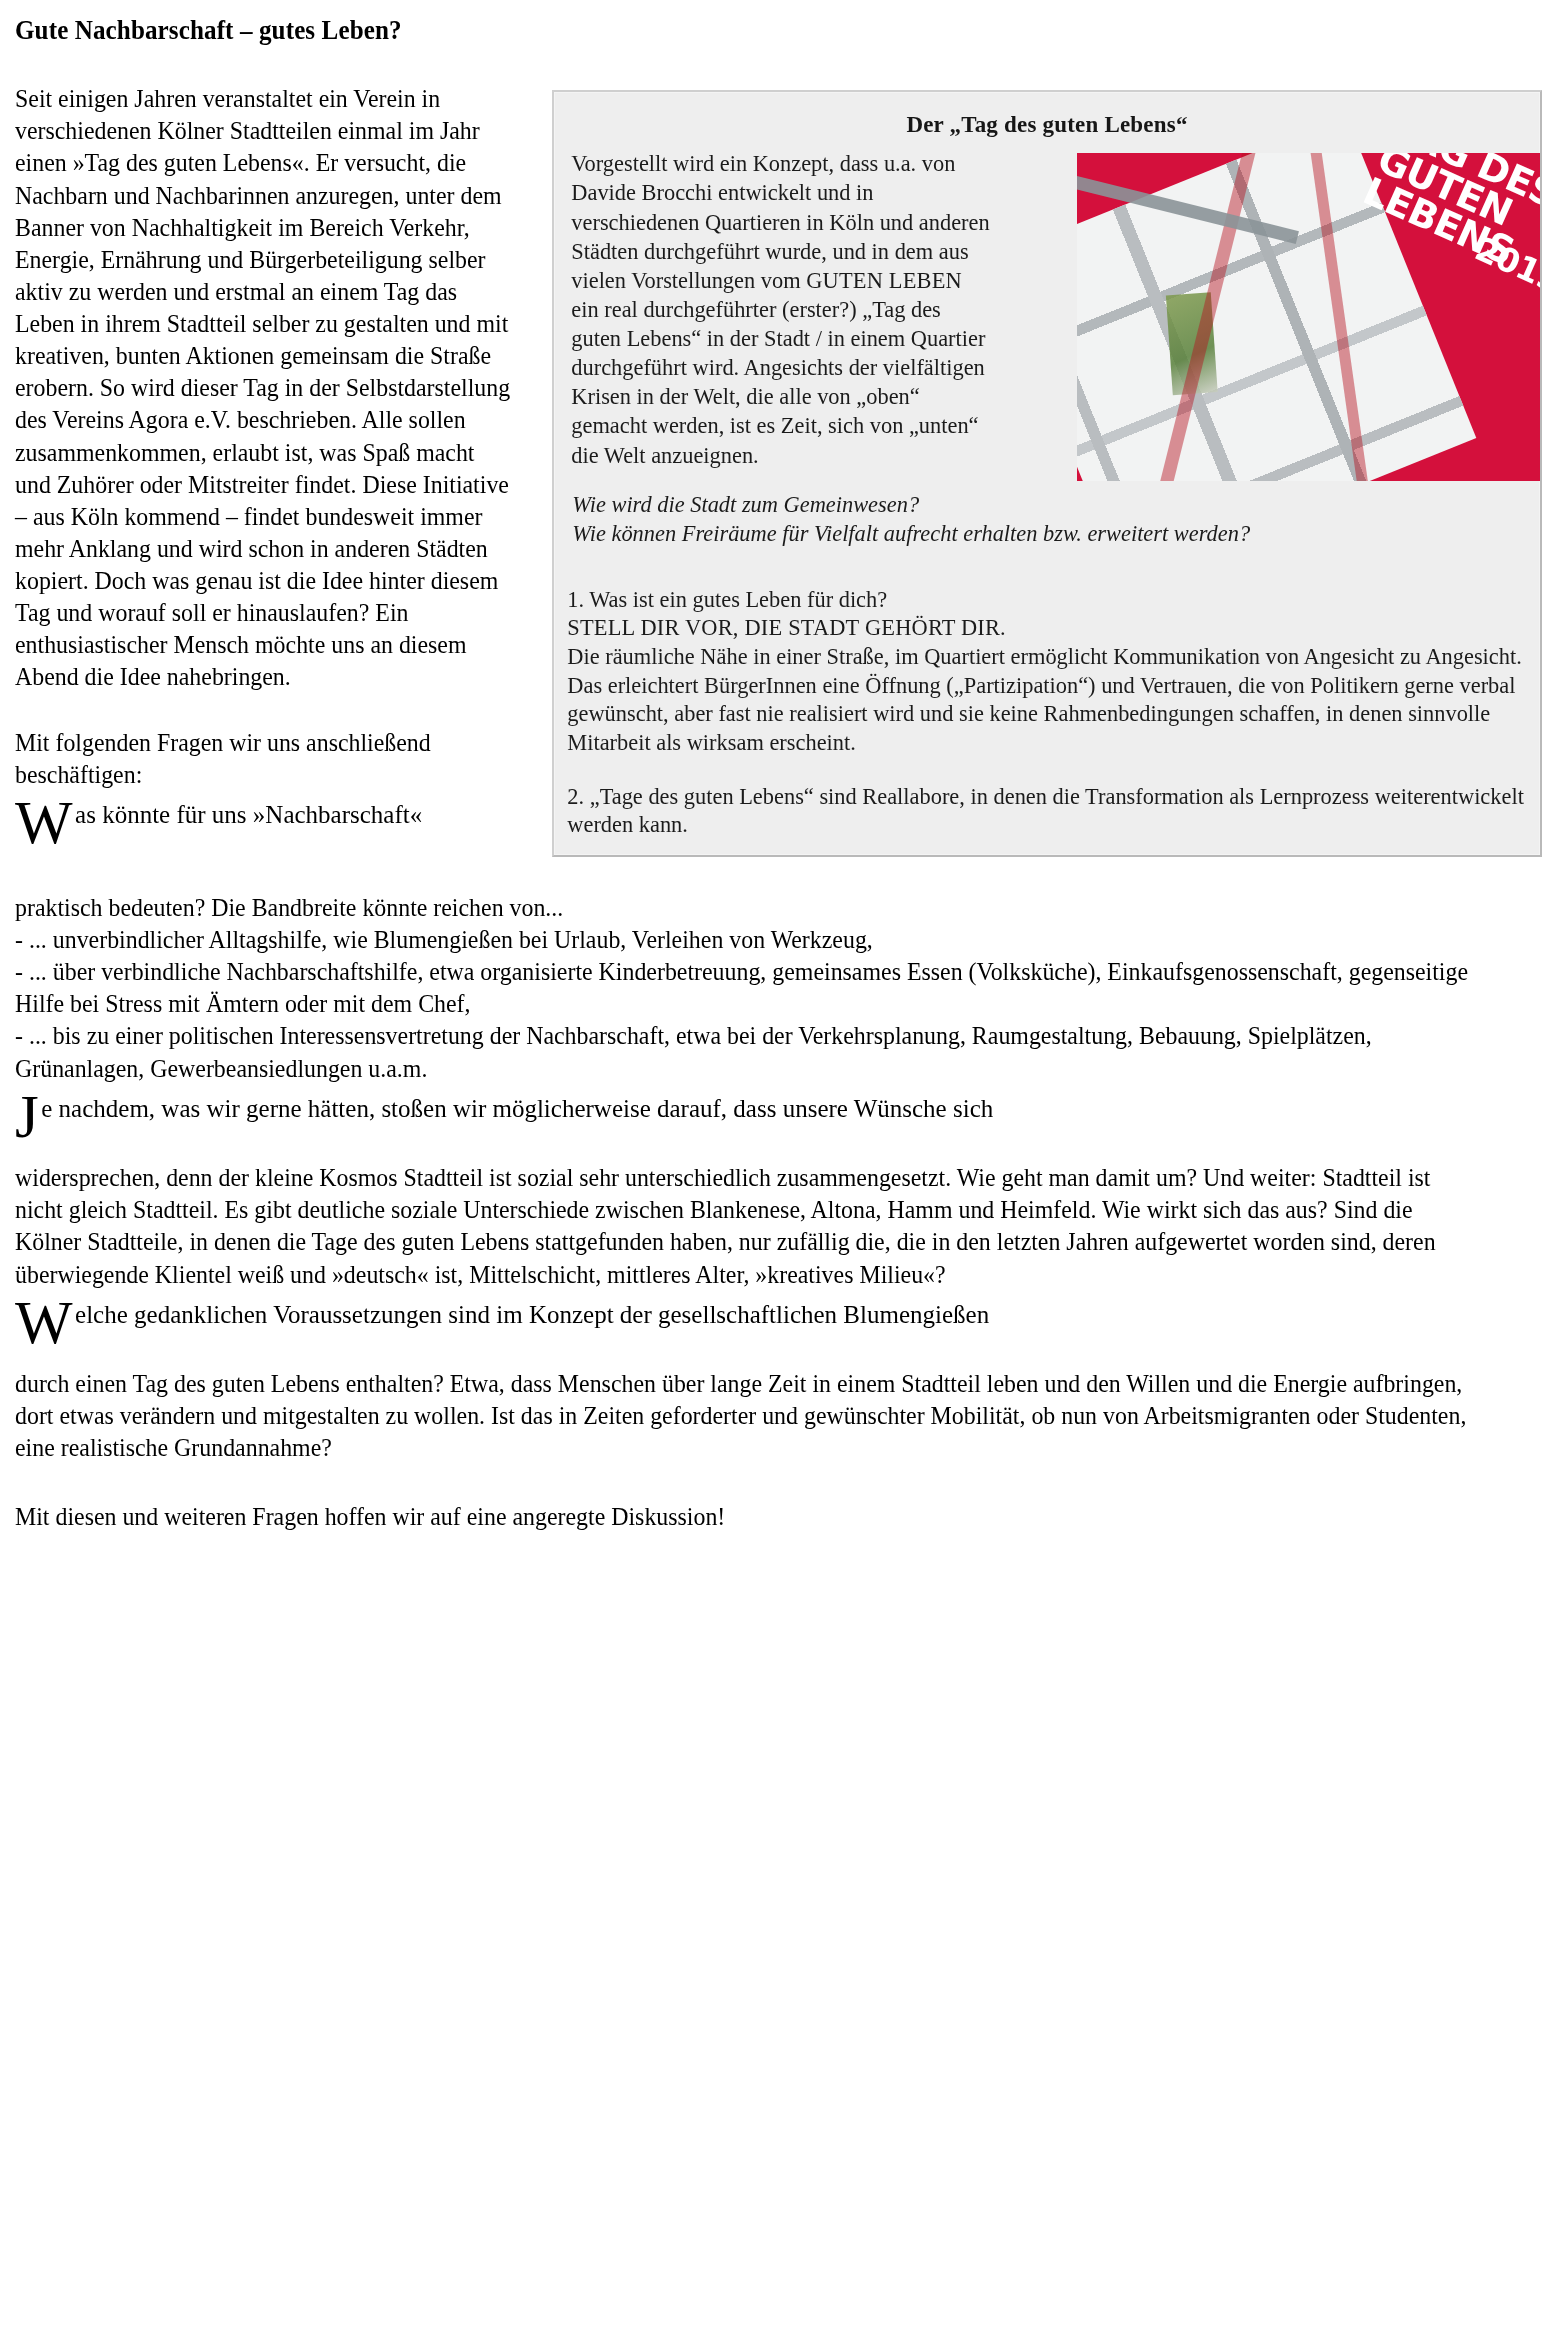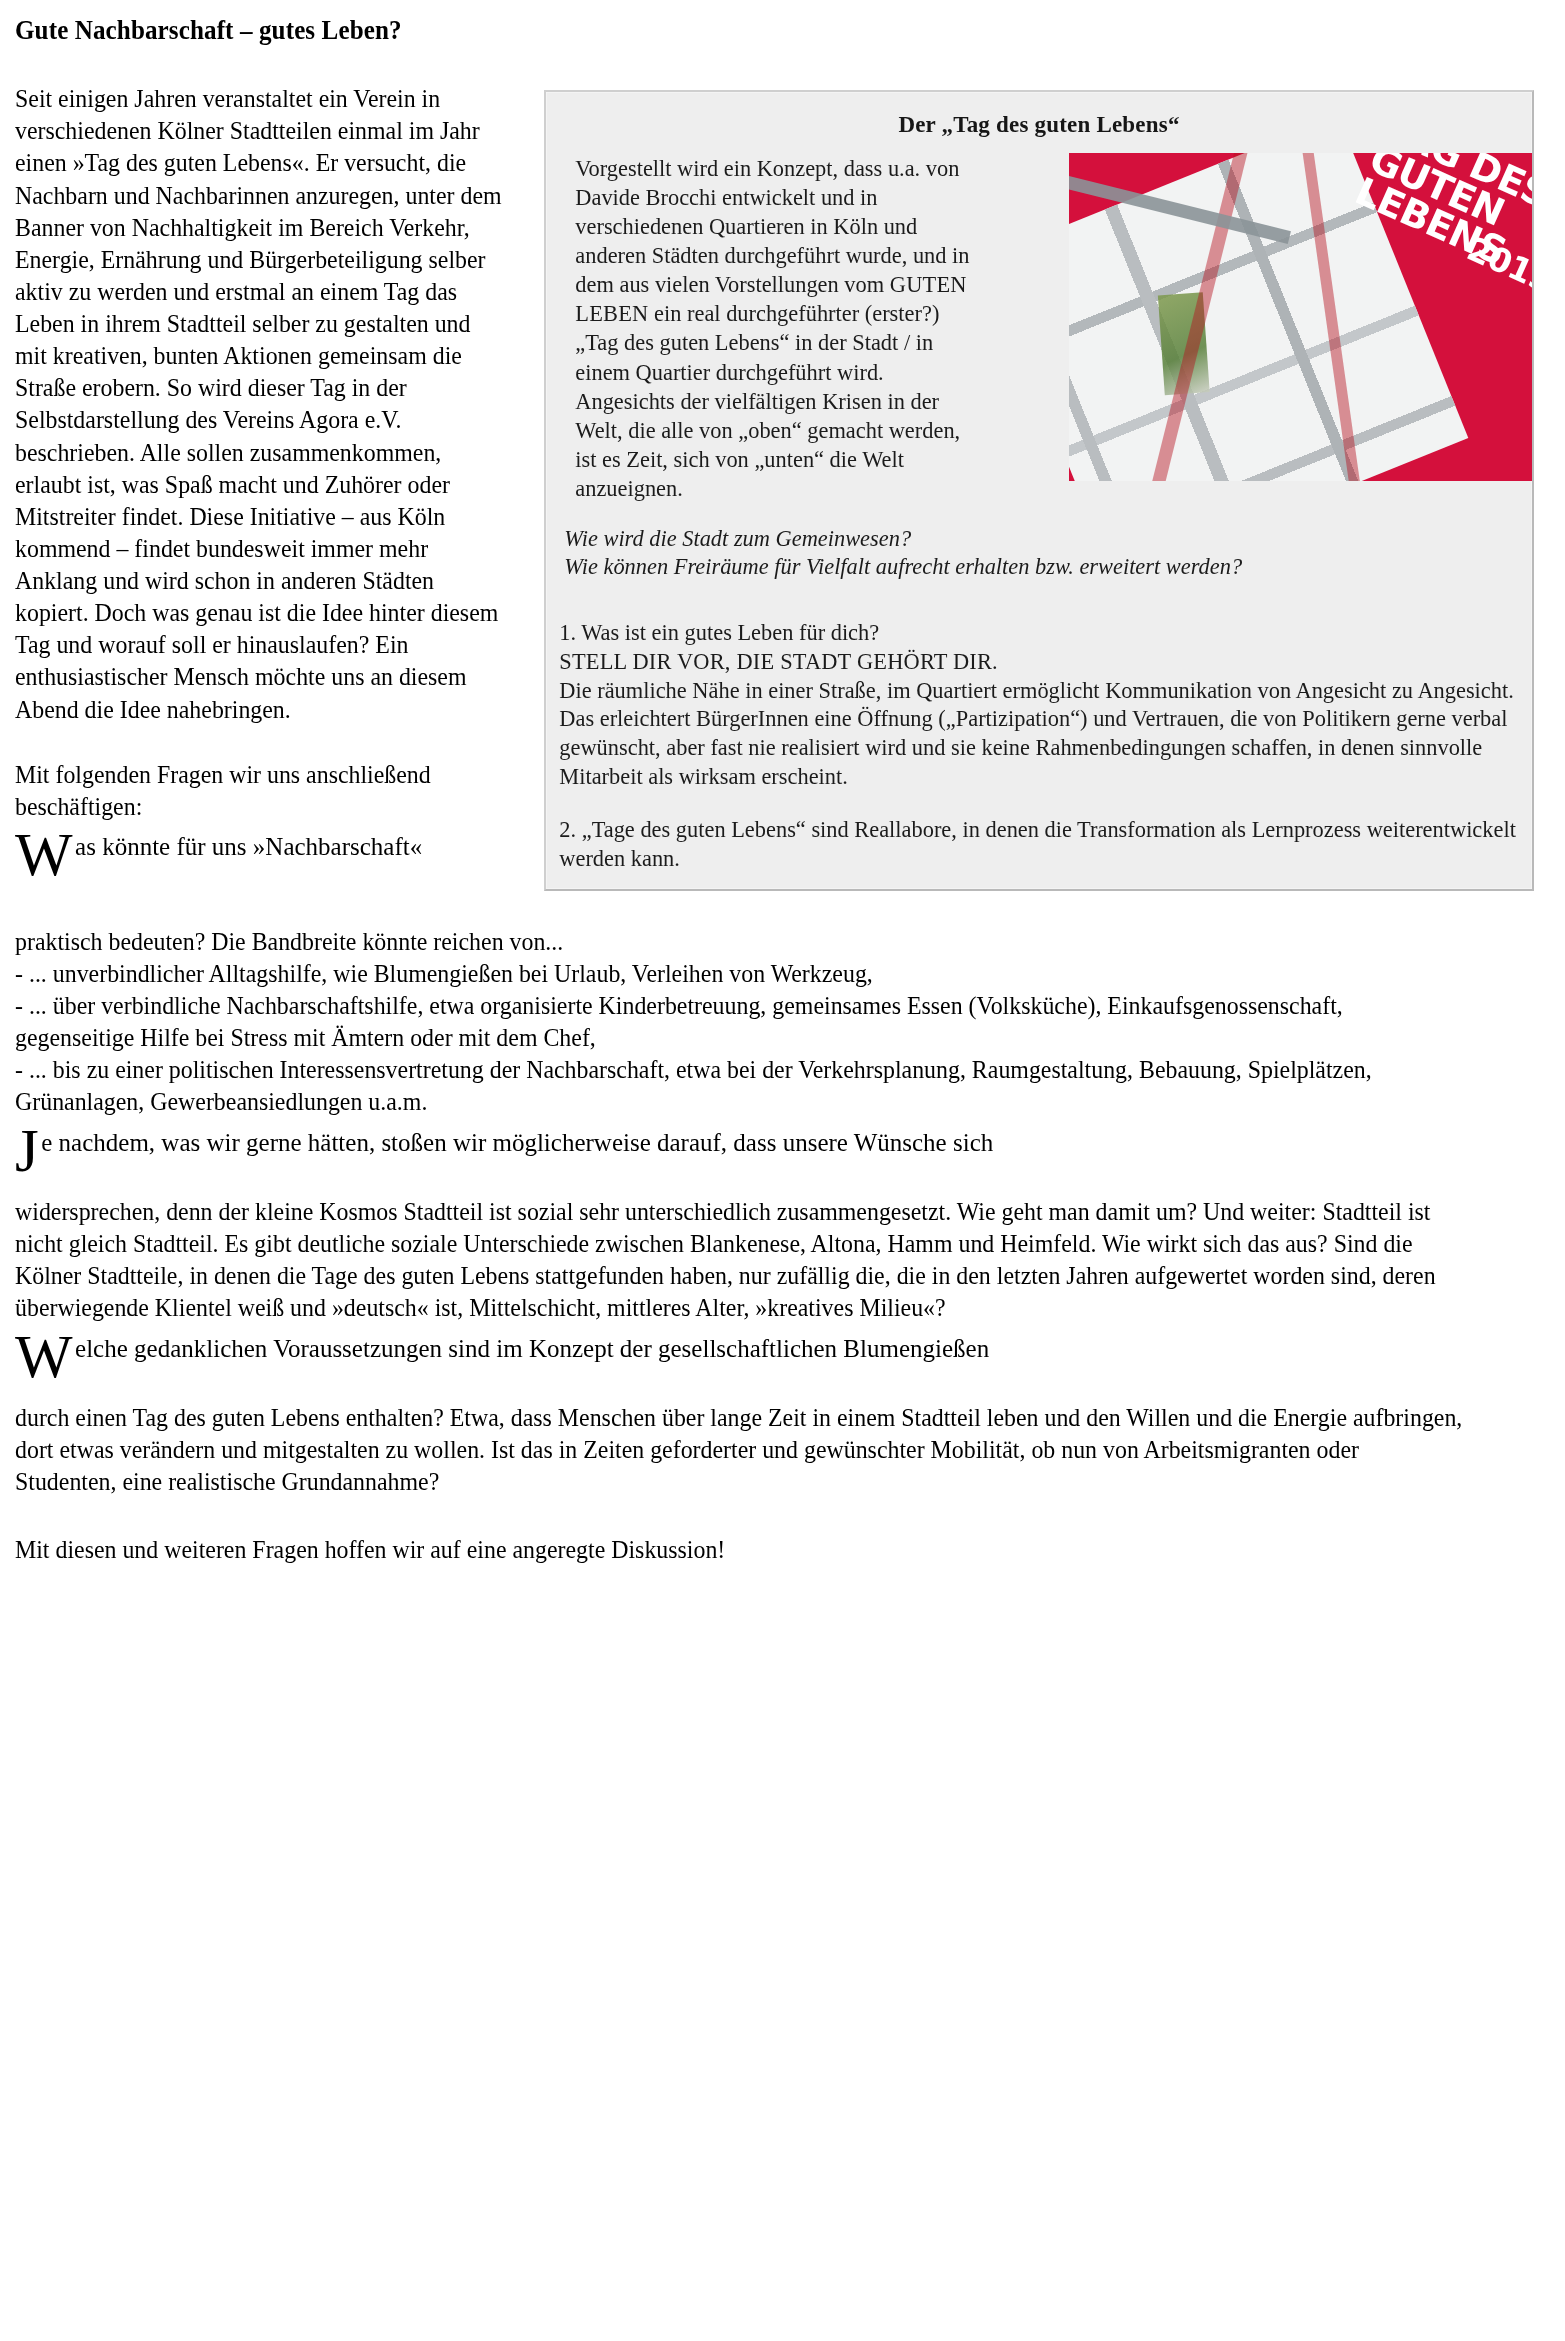--- a/index.html
+++ b/index.html
@@ -11,21 +11,21 @@
     width: 1566px;
     min-height: 2342px;
     font-family: "Liberation Serif", "DejaVu Serif", serif;
     color: #000000;
     -webkit-font-smoothing: none;
   }
   .page {
     position: relative;
     width: 1566px;
     min-height: 2342px;
-    padding: 15px 32px 0 15px;
+    padding: 15px 24px 0 15px;
     box-sizing: border-box;
     overflow: hidden;
   }
 
   
   .doc-title {
     font-weight: bold;
     font-size: 27px;
     line-height: 1.12;
     letter-spacing: 0.1px;
@@ -76,21 +76,21 @@
     z-index: 3;
   }
   .flyer-body {
     font-size: 22.4px;
     line-height: 1.30;
     color: #1b1b1b;
     position: relative;
     z-index: 2;
     width: 431px;
   }
-  .flyer-body p { margin: 16px; }
+  .flyer-body p { margin: 4px; }
 
   
   .poster {
     position: absolute;
     top: 61px;
     right: 0px;
     width: 463px;
     height: 328px;
     background: #d4103c;
     overflow: hidden;

